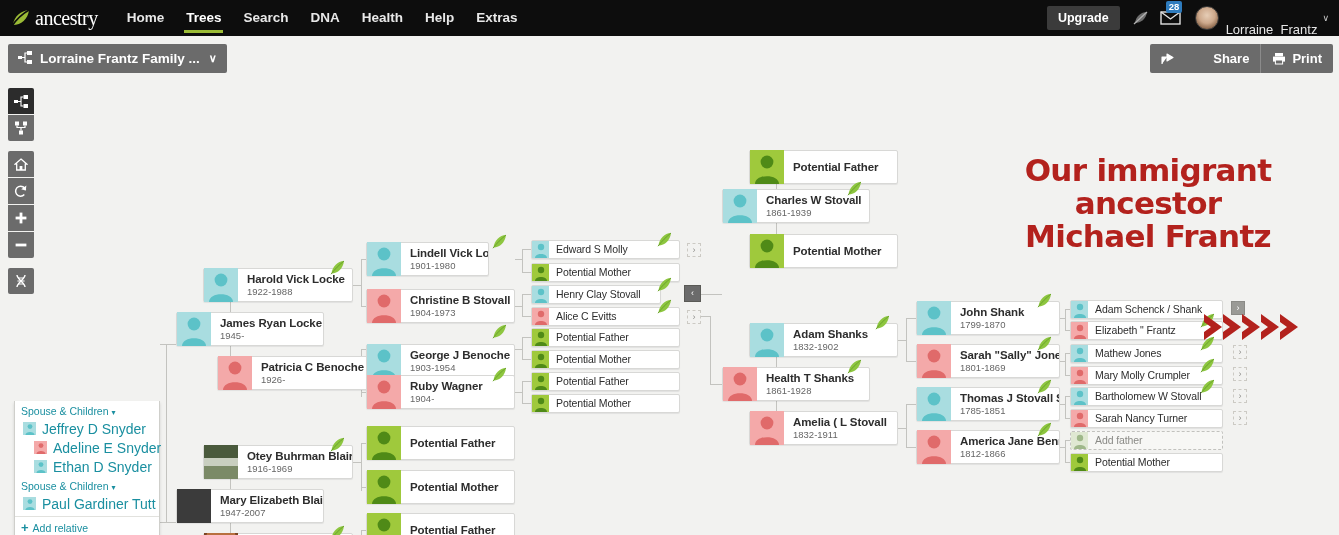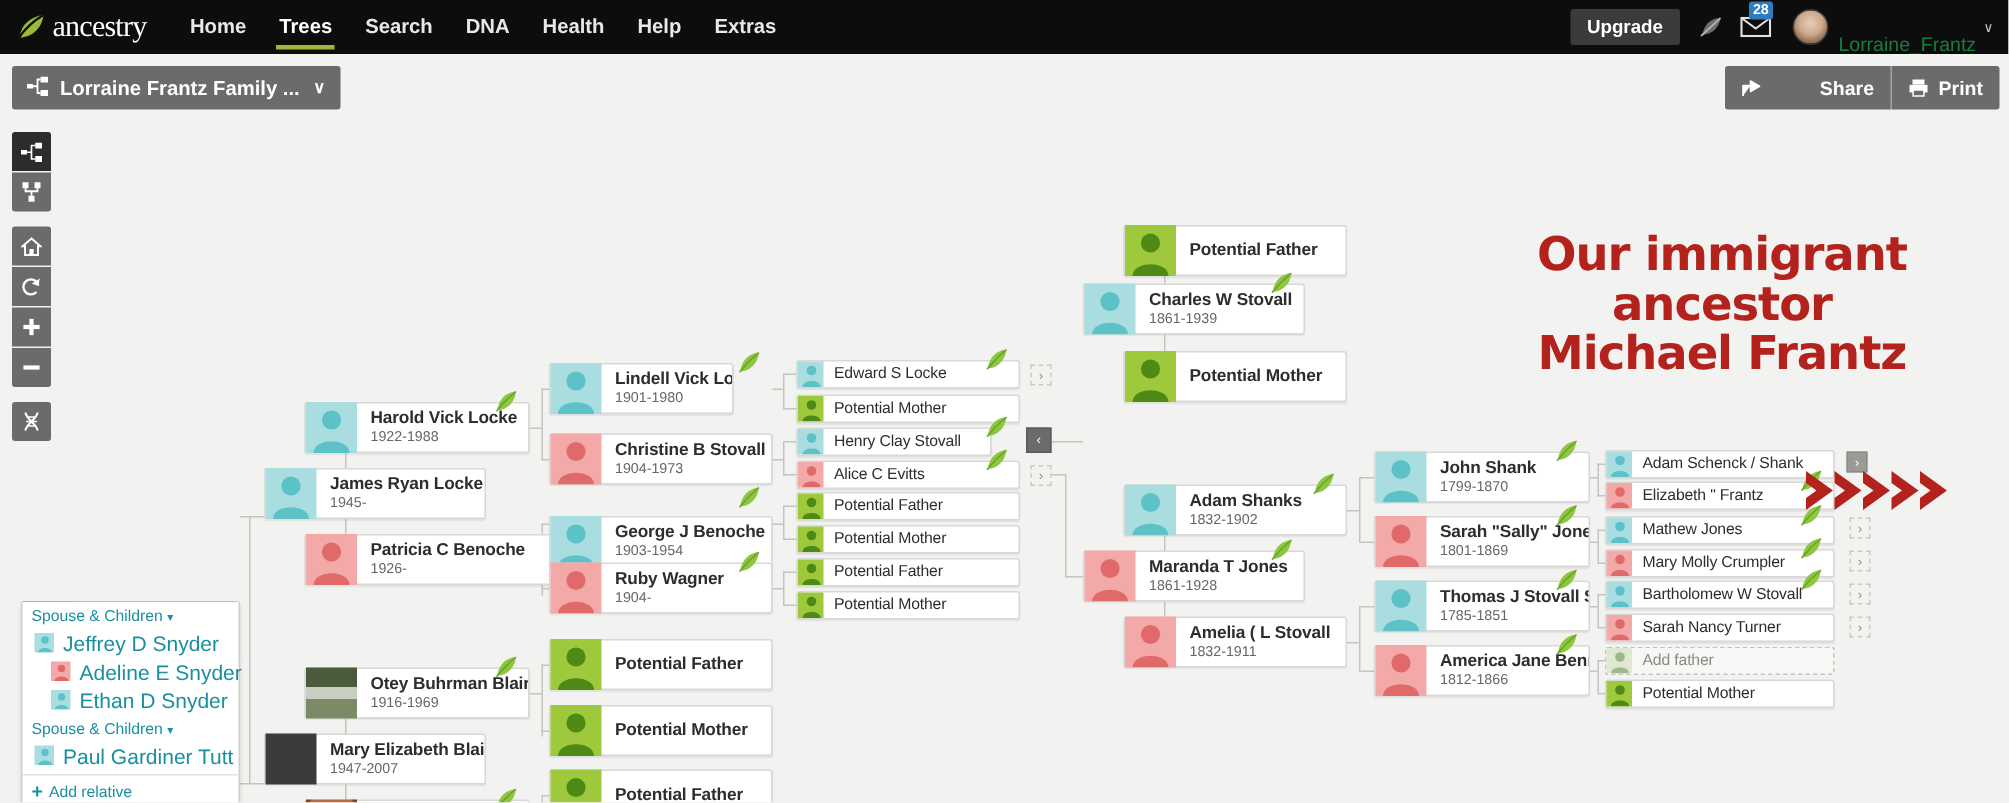--- a/index.html
+++ b/index.html
@@ -39,21 +39,21 @@
   .msg-wrap { position:relative; margin-right:13px; width:22px; height:20px; }
   .msg-badge {
     position:absolute; top:-7px; left:6px; background:#2e7bbd; color:#fff;
     font-size:9.5px; font-weight:bold; border-radius:2px; padding:1px 3px; line-height:1.05;
   }
   .avatar {
     width:24px; height:24px; border-radius:50%; margin-right:7px; overflow:hidden;
     background:radial-gradient(circle at 50% 38%, #e6cdb6 0%, #cda98c 45%, #8f6a4e 75%, #5b4434 100%);
     border:1px solid #3a3a3a;
   }
-  .username { font-size:13px; color:#15803d; white-space:nowrap;margin-top:23px; }
+  .username { font-size:13px; color:#e5e5e5; white-space:nowrap;margin-top:23px; }
   .caret-sm { margin-left:5px; font-size:9px; color:#ccc; }
 
   
   .subbar { position:absolute; top:36px; left:0; width:1339px; height:38px; background:#f2f2f0; }
   .tree-sel {
     position:absolute; top:8px; left:8px; height:29px; background:#6b6b6b; color:#fff;
     display:flex; align-items:center; padding:0 10px; border-radius:2px; cursor:pointer;
     font-size:13.5px; font-weight:bold; white-space:nowrap;
   }
   .tree-sel .ticon { margin-right:7px; }
@@ -416,21 +416,21 @@
           <svg class="silhouette" width="34" height="34" viewBox="0 0 34 34">
             <circle cx="17" cy="12" r="6.4" fill="#5cc2c8"></circle>
             <path d="M5 34 C5 23.5, 29 23.5, 29 34 Z" fill="#5cc2c8"></path>
           </svg>
         </div>
         <div class="nm">
           <div class="n1">James Ryan Locke</div>
           <div class="n2">1945-</div>
         </div>
       </div>
-      <div class="node" style="left: 203px; top: 282px; width: 182px;">
+      <div class="node" style="left: 217px; top: 282px; width: 182px;">
         <div class="av female">
           <svg class="silhouette" width="34" height="34" viewBox="0 0 34 34">
             <circle cx="17" cy="12" r="6.4" fill="#e06a6a"></circle>
             <path d="M5 34 C5 23.5, 29 23.5, 29 34 Z" fill="#e06a6a"></path>
           </svg>
         </div>
         <div class="nm">
           <div class="n1">Patricia C Benoche</div>
           <div class="n2">1926-</div>
         </div>
@@ -554,21 +554,21 @@
         </div>
       </div>
       <div class="node small" style="left: 531px; top: 166px; width: 149px;">
         <div class="av male">
           <svg class="silhouette" width="17" height="17" viewBox="0 0 34 34">
             <circle cx="17" cy="12" r="6.4" fill="#5cc2c8"></circle>
             <path d="M5 34 C5 23.5, 29 23.5, 29 34 Z" fill="#5cc2c8"></path>
           </svg>
         </div>
         <div class="nm">
-          <div class="n1">Edward S Locke</div>
+          <div class="n1">Edward S Molly</div>
         </div>
       </div>
       <div class="leaf" style="left: 656px; top: 157px; pointer-events: auto;"><svg width="17" height="17" viewBox="0 0 17 17">
           <path d="M2.5 14.5 C3.5 7, 8.5 2.5, 15 2 C14 9.5, 9 14.5, 2.5 14.5 Z" fill="#8dc63f"></path>
           <path d="M2 15.2 C6 10, 10 6, 15 2" stroke="#6ba32c" stroke-width="1" fill="none"></path>
         </svg></div>
       <div class="node small potential" style="left: 531px; top: 189px; width: 149px;">
         <div class="av pot">
           <svg class="silhouette" width="17" height="17" viewBox="0 0 34 34">
             <circle cx="17" cy="12" r="6.4" fill="#4f8a17"></circle>
@@ -708,21 +708,21 @@
           <path d="M2 15.2 C6 10, 10 6, 15 2" stroke="#6ba32c" stroke-width="1" fill="none"></path>
         </svg></div>
       <div class="node" style="left: 722px; top: 293px; width: 148px;">
         <div class="av female">
           <svg class="silhouette" width="34" height="34" viewBox="0 0 34 34">
             <circle cx="17" cy="12" r="6.4" fill="#e06a6a"></circle>
             <path d="M5 34 C5 23.5, 29 23.5, 29 34 Z" fill="#e06a6a"></path>
           </svg>
         </div>
         <div class="nm">
-          <div class="n1">Maranda T Jones</div>
+          <div class="n1">Health T Shanks</div>
           <div class="n2">1861-1928</div>
         </div>
       </div>
       <div class="leaf" style="left: 846px; top: 284px; pointer-events: auto;"><svg width="17" height="17" viewBox="0 0 17 17">
           <path d="M2.5 14.5 C3.5 7, 8.5 2.5, 15 2 C14 9.5, 9 14.5, 2.5 14.5 Z" fill="#8dc63f"></path>
           <path d="M2 15.2 C6 10, 10 6, 15 2" stroke="#6ba32c" stroke-width="1" fill="none"></path>
         </svg></div>
       <div class="node" style="left: 749px; top: 337px; width: 149px;">
         <div class="av female">
           <svg class="silhouette" width="34" height="34" viewBox="0 0 34 34">

